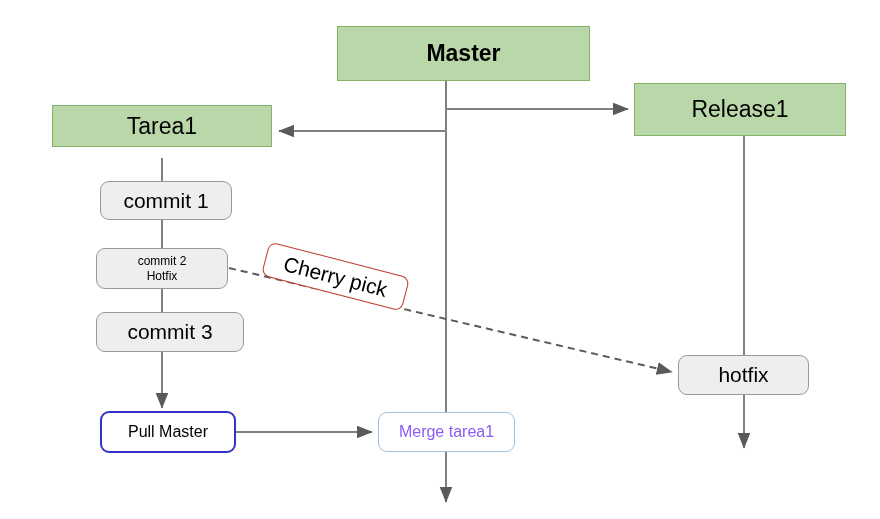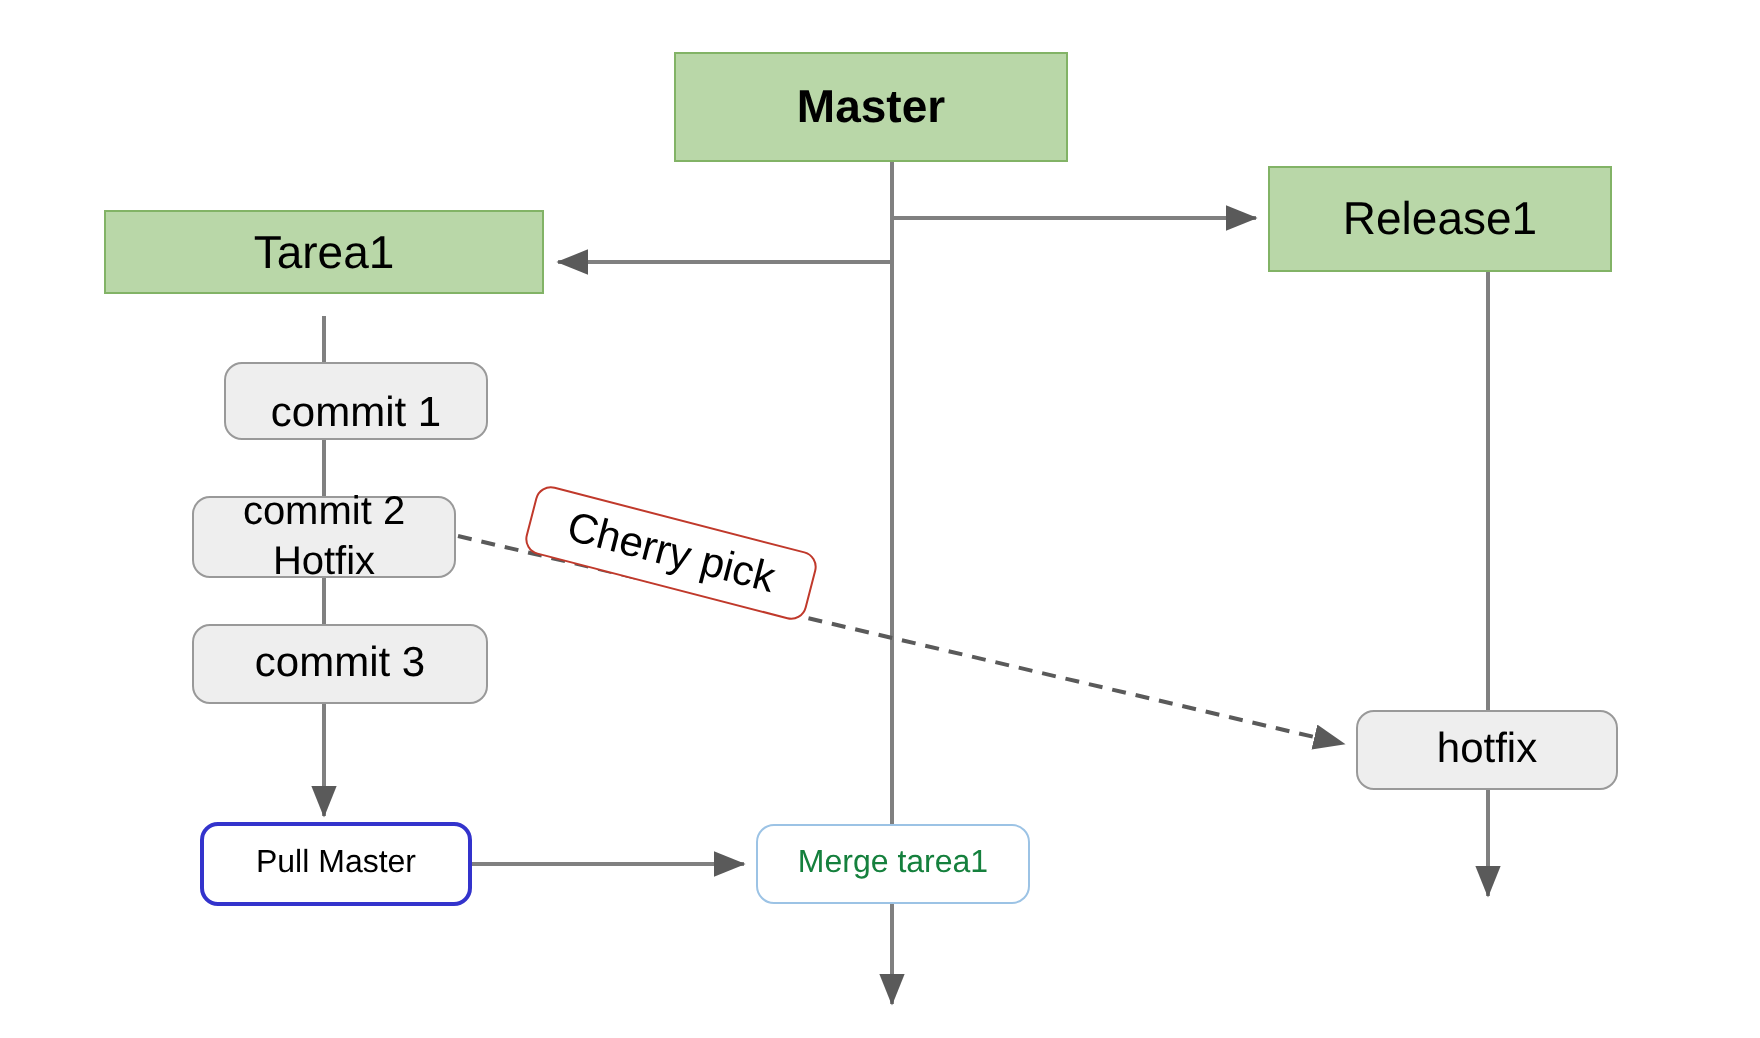--- a/index.html
+++ b/index.html
@@ -22,35 +22,35 @@
   .branch .lbl{font-size:23px;line-height:1.15;}
   .branch.master .lbl{font-weight:bold;font-size:23px;}
 
   .commit{
     background:#eeeeee;
     border:1px solid #999999;
     border-radius:9px;
     color:#000;
   }
   .commit .lbl{font-size:21px;line-height:1.2;}
-  .commit.small .lbl{font-size:20px;line-height:1.25;}
+  .commit.small .lbl{font-size:12px;line-height:1.25;}
 
   .pr{
     background:#ffffff;
     border:2px solid #3333cc;
     border-radius:9px;
     color:#000;
   }
   .pr .lbl{font-size:16px;line-height:1.2;}
 
   .merge{
     background:#ffffff;
     border:1.5px solid #9cc3e5;
     border-radius:9px;
-    color:#15803d;
+    color:#8b5cf6;
   }
   .merge .lbl{font-size:16px;line-height:1.2;}
 
   .cherry{
     position:absolute;
     background:#ffffff;
     border:1.5px solid #c0392b;
     border-radius:8px;
     color:#000;
     display:flex;align-items:center;justify-content:center;
@@ -92,33 +92,33 @@
 
     <line x1="236" y1="432" x2="372" y2="432" stroke="#808080" stroke-width="2" marker-end="url(#arrow)"></line>
 
     <line x1="744" y1="136" x2="744" y2="355" stroke="#808080" stroke-width="2"></line>
 
     <line x1="744" y1="395" x2="744" y2="448" stroke="#808080" stroke-width="2" marker-end="url(#arrow)"></line>
 
     <line x1="229" y1="268" x2="672" y2="372" stroke="#5a5a5a" stroke-width="2" stroke-dasharray="7 5" marker-end="url(#arrow)"></line>
   </svg>
 
-  <div class="node branch master" style="left:337px;top:26px;width:197px;height:55px;">
+  <div class="node branch master" style="left:337px;top:26px;width:253px;height:55px;">
     <span class="lbl">Master</span>
   </div>
 
-  <div class="node branch" style="left:634px;top:83px;width:172px;height:53px;">
+  <div class="node branch" style="left:634px;top:83px;width:212px;height:53px;">
     <span class="lbl">Release1</span>
   </div>
 
   <div class="node branch" style="left:52px;top:105px;width:220px;height:42px;">
     <span class="lbl">Tarea1</span>
   </div>
 
-  <div class="node commit" style="left:112px;top:181px;width:132px;height:39px;align-items:flex-end;">
+  <div class="node commit" style="left:100px;top:181px;width:132px;height:39px;">
     <span class="lbl">commit 1</span>
   </div>
 
   <div class="node commit small" style="left:96px;top:248px;width:132px;height:41px;flex-direction:column;">
     <span class="lbl">commit 2</span>
     <span class="lbl">Hotfix</span>
   </div>
 
   <div class="node commit" style="left:96px;top:312px;width:148px;height:40px;">
     <span class="lbl">commit 3</span>

